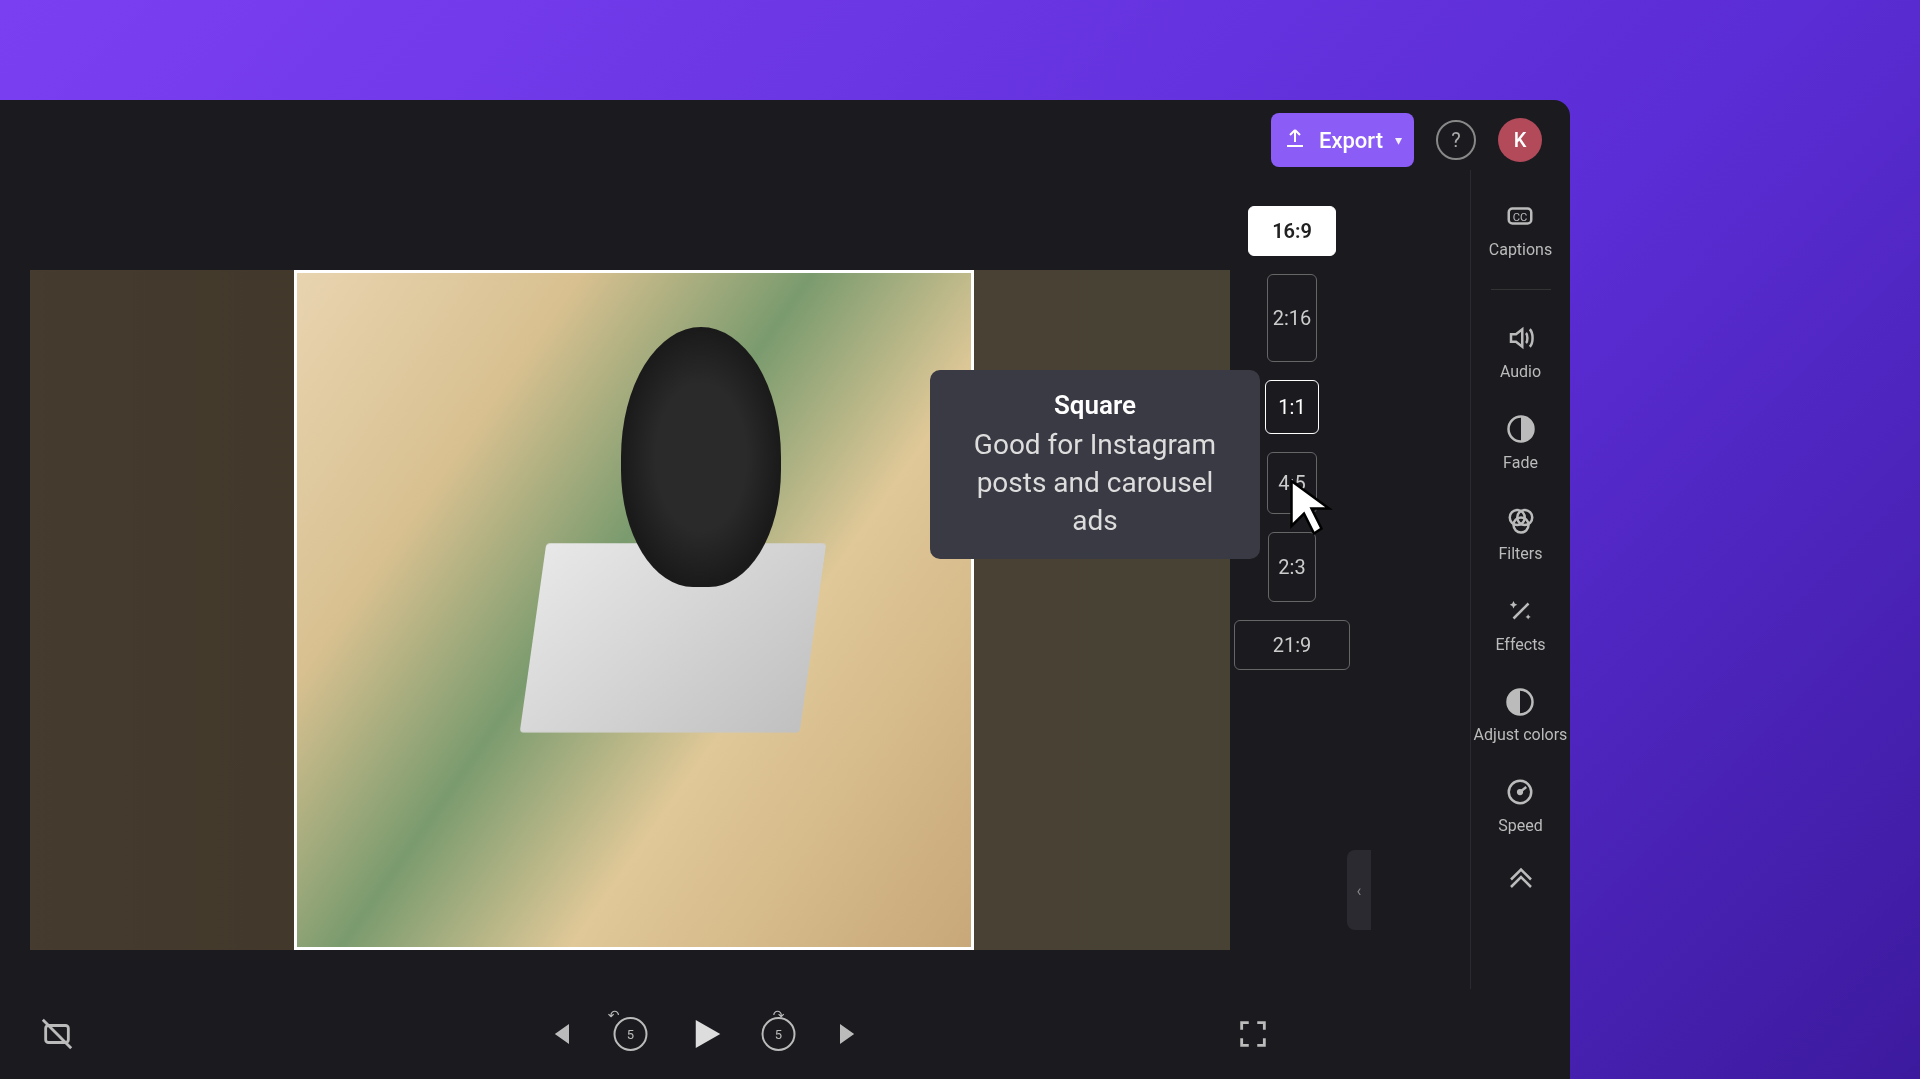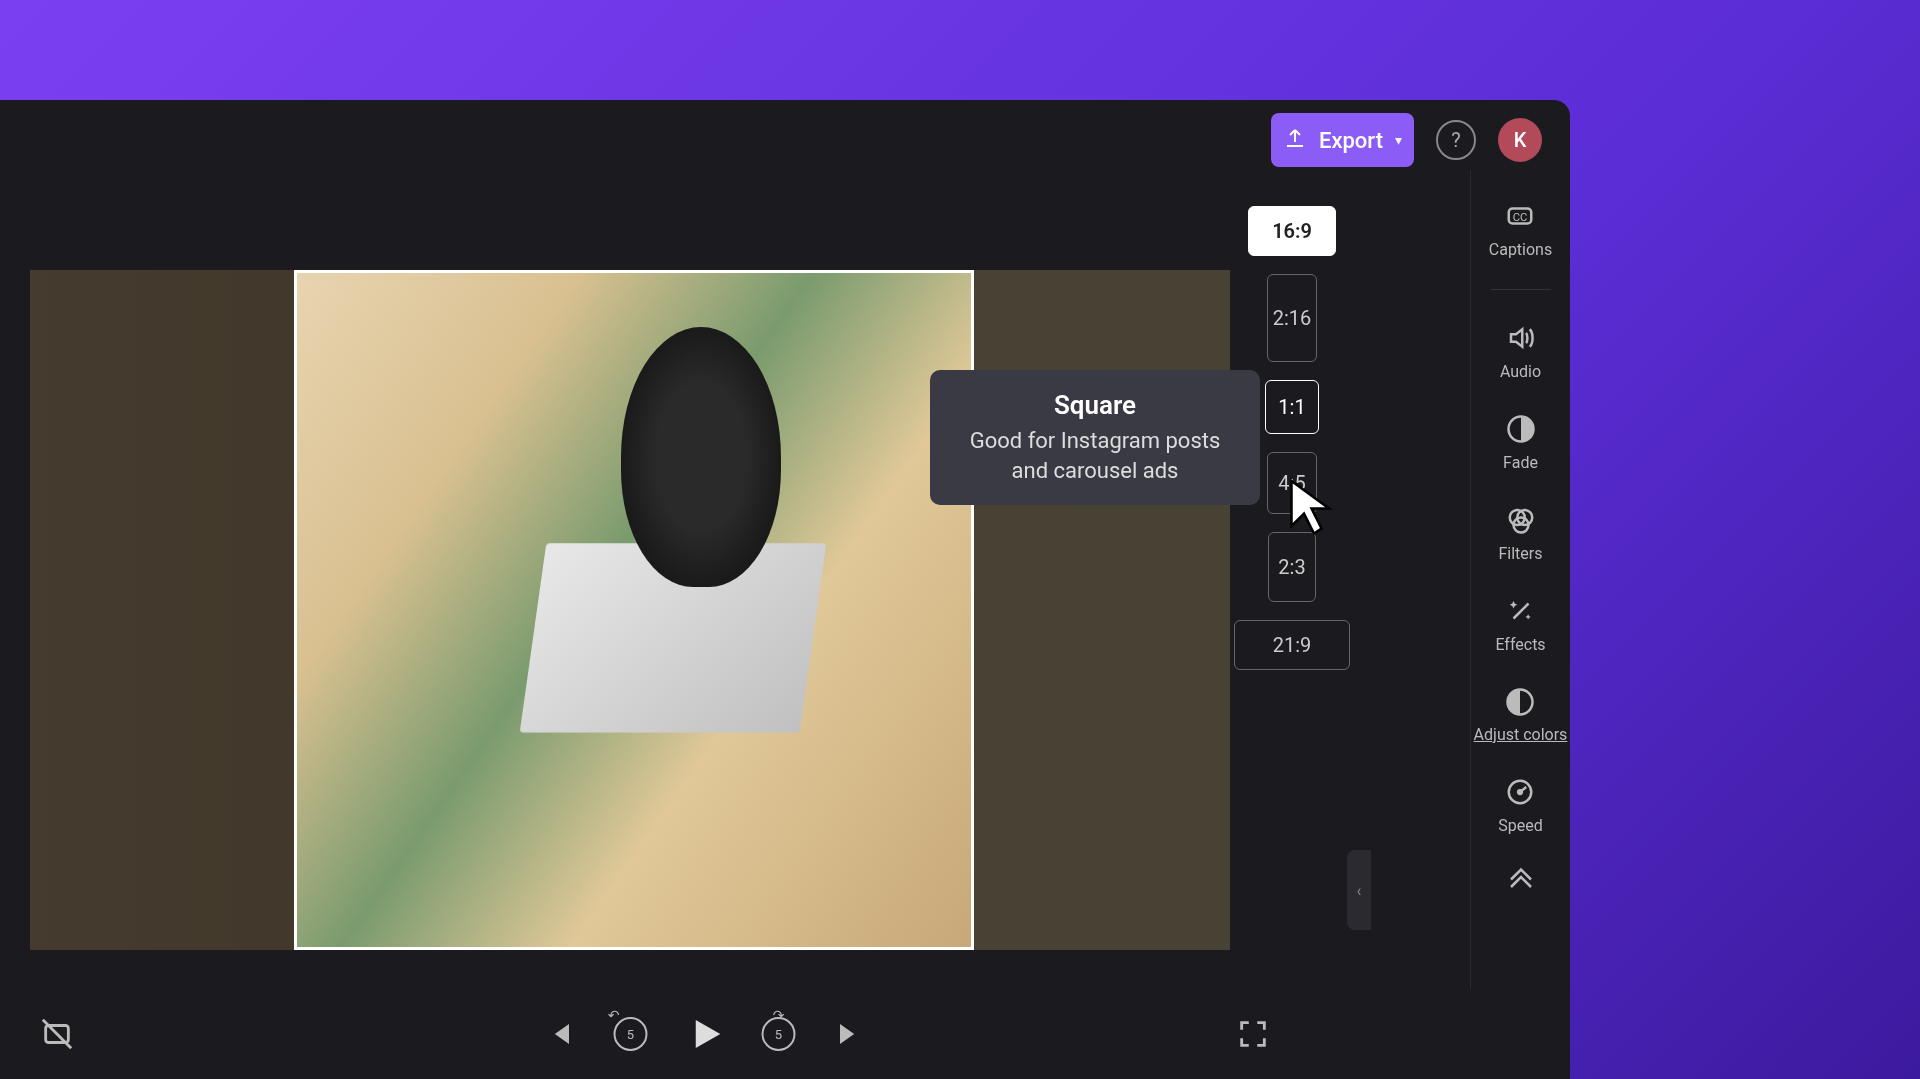--- a/index.html
+++ b/index.html
@@ -120,21 +120,21 @@
     text-align: center;
   }
   .tooltip::after {
     content:"";
     position:absolute;
     right: -12px; top: 44%;
     border: 12px solid transparent;
     border-left-color: #3a3a44;
   }
   .tooltip .tt-title { font-size: 26px; font-weight: 600; margin-bottom: 6px; }
-  .tooltip .tt-desc  { font-size: 22px; color: #ddd; line-height:1.35; }
+  .tooltip .tt-desc  { font-size: 28px; color: #ddd; line-height:1.35; }
   .cursor {
     position: absolute;
     right: 66px; top: 270px;
     width: 0; height: 0;
   }
   .cursor svg { width: 60px; height: 60px; }
   .sidebar-right {
     width: 100px;
     border-left: 1px solid #2a2a30;
     display: flex; flex-direction: column; align-items: center;
@@ -274,21 +274,21 @@
         </div>
         <span>Effects</span>
       </div>
       <div class="side-item">
         <div class="ic">
           <svg viewBox="0 0 24 24" width="30" height="30">
               <circle cx="12" cy="12" r="10" fill="none" stroke="#bbb" stroke-width="2"></circle>
               <path d="M12 2 A10 10 0 0 0 12 22 Z" fill="#bbb"></path>
             </svg>
         </div>
-        <span style="text-align:center; line-height:1.1;text-decoration:underline;">Adjust colors</span>
+        <span style="text-align:center; line-height:1.1;">Adjust colors</span>
       </div>
       <div class="side-item">
         <div class="ic">
           <svg viewBox="0 0 24 24" width="30" height="30" fill="none" stroke="#bbb" stroke-width="2">
               <circle cx="12" cy="12" r="9"></circle>
               <path d="M12 12 L17 8"></path>
               <circle cx="12" cy="12" r="1.5" fill="#bbb"></circle>
             </svg>
         </div>
         <span>Speed</span>

